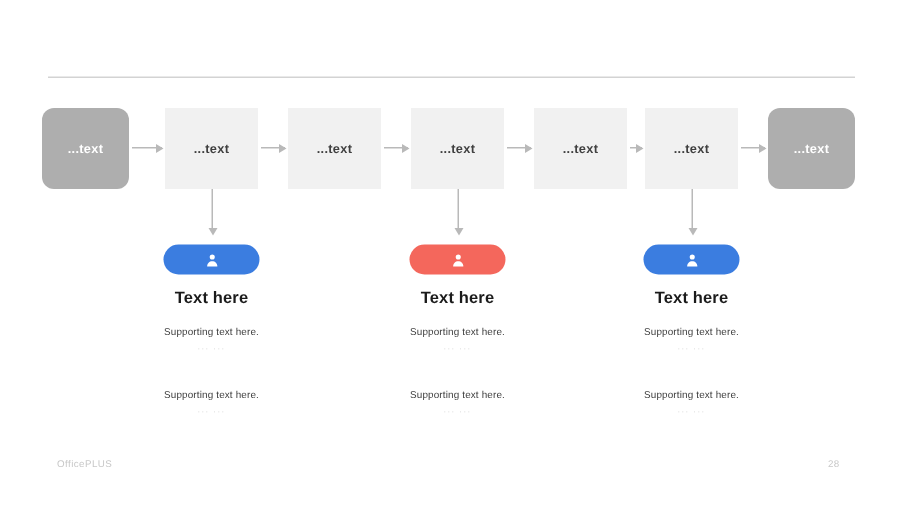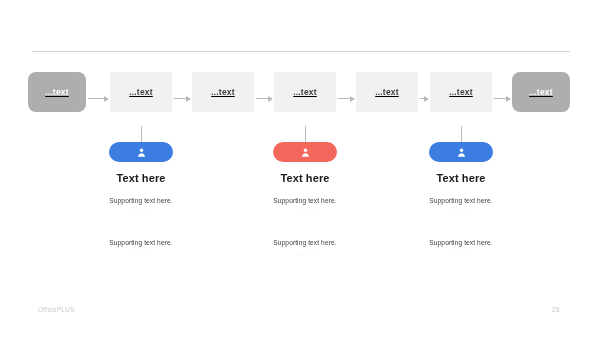--- a/index.html
+++ b/index.html
@@ -36,26 +36,25 @@
     position: absolute;
     left: 0;
     top: 72px;
     width: 600px;
     height: 54px;
   }
 
   .node {
     position: absolute;
     top: 0;
-    height: 40px;
+    height: 54px;
     display: flex;
     align-items: center;
     justify-content: center;
     box-sizing: border-box;
-    text-decoration: underline;
   }
   .node-label {
     font-size: 8.5px;
     font-weight: bold;
     letter-spacing: .2px;
     white-space: nowrap;
   }
 
   .node.endcap {
     background: #aeaeae;
@@ -104,21 +103,21 @@
     height: 0;
     border-left: 3px solid transparent;
     border-right: 3px solid transparent;
     border-top: 5px solid #b9b9b9;
   }
 
   
   .col {
     position: absolute;
     width: 150px;
-    top: 142px;
+    top: 163px;
     text-align: center;
   }
 
   .badge {
     width: 64px;
     height: 20px;
     border-radius: 10px;
     margin: 0 auto;
     display: flex;
     align-items: center;

